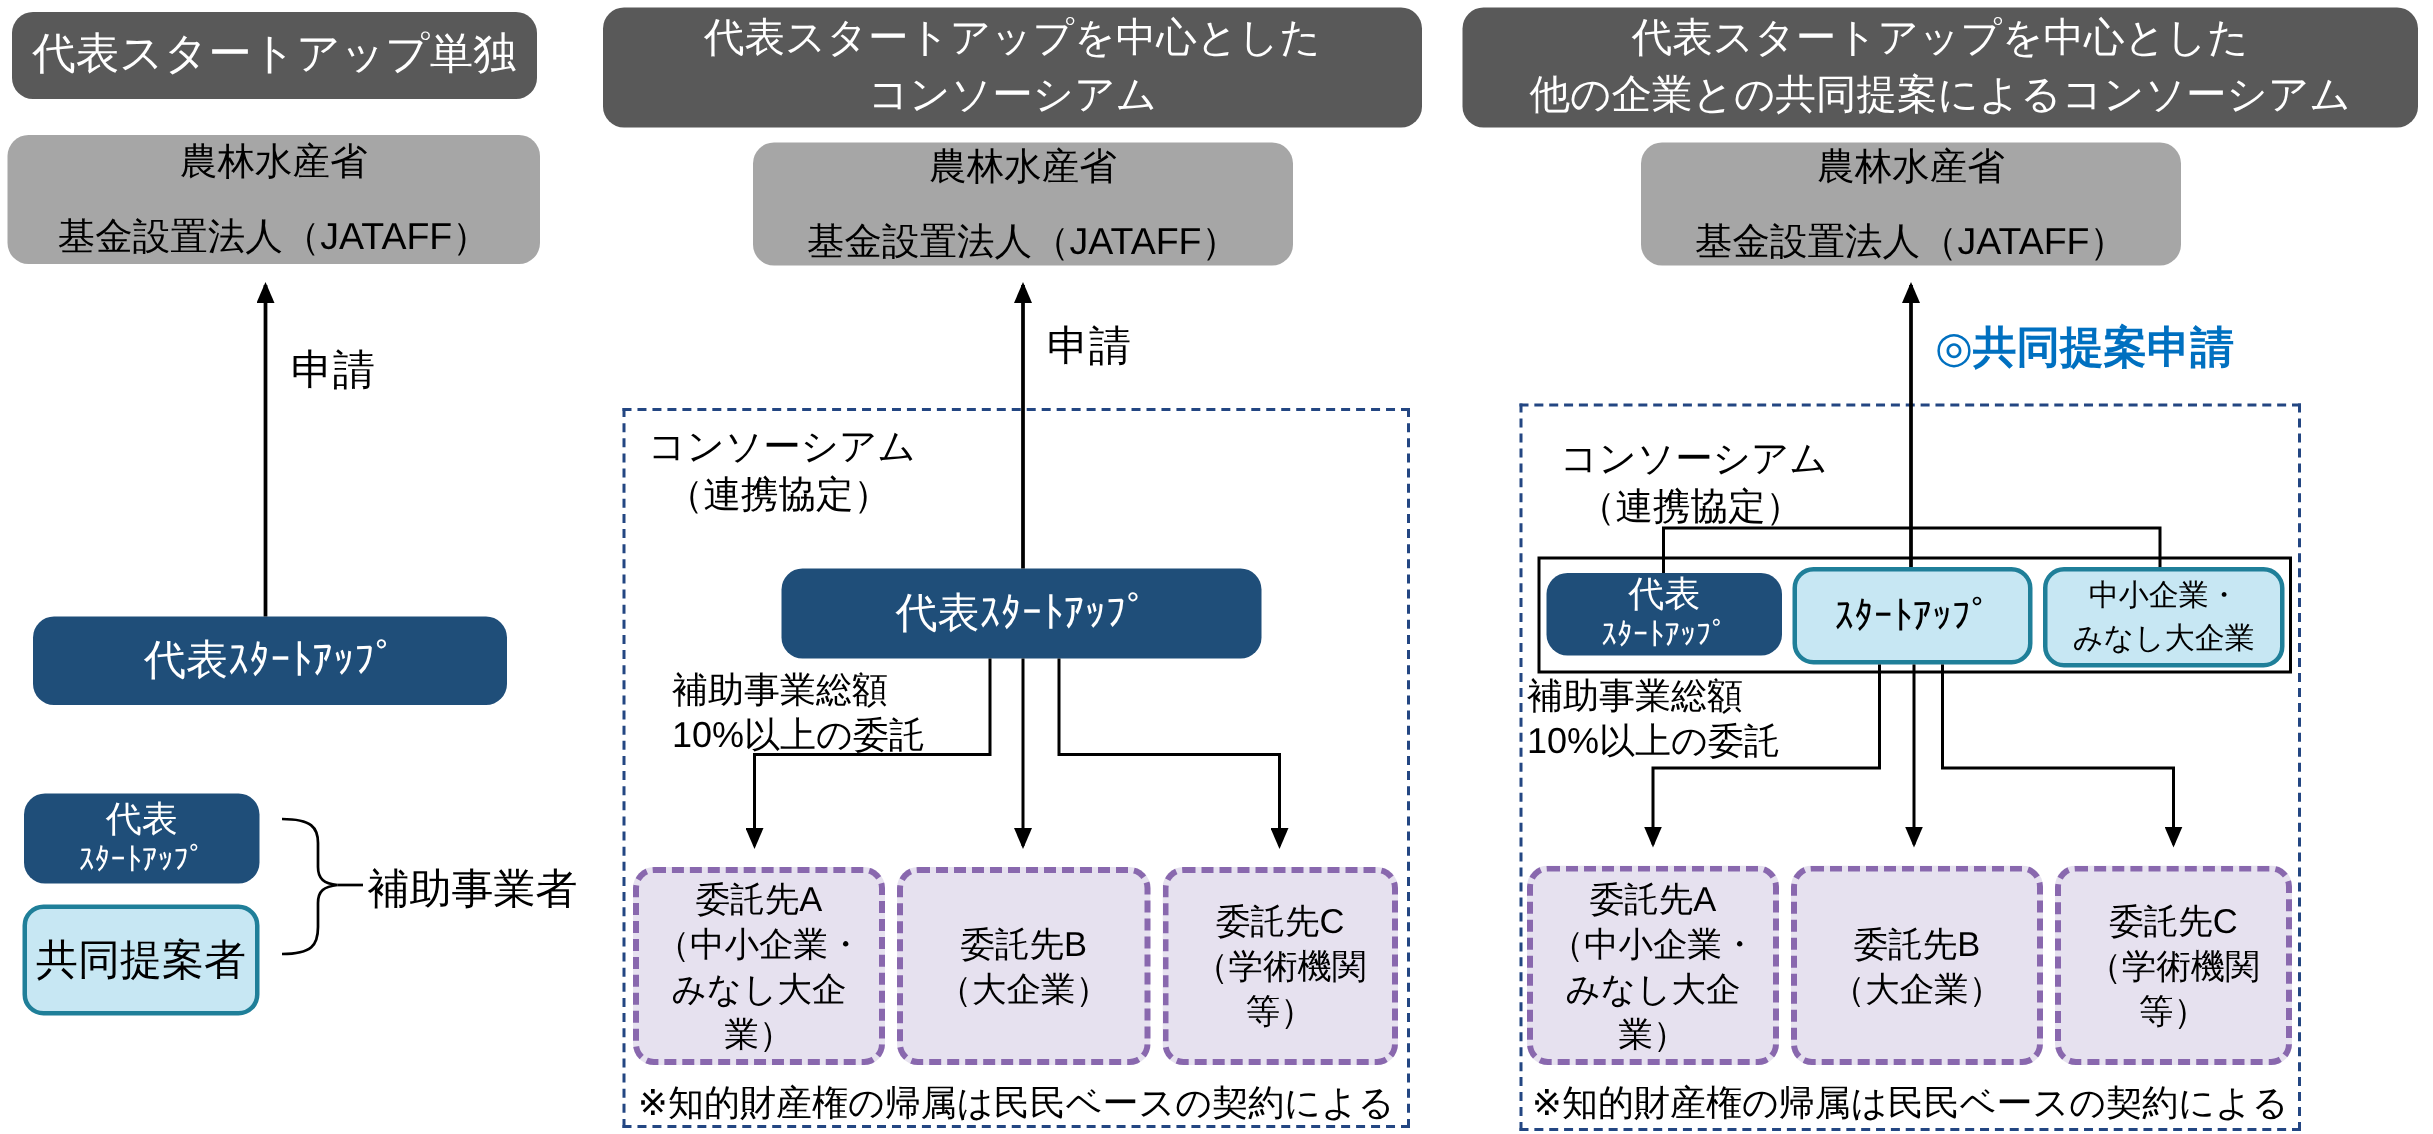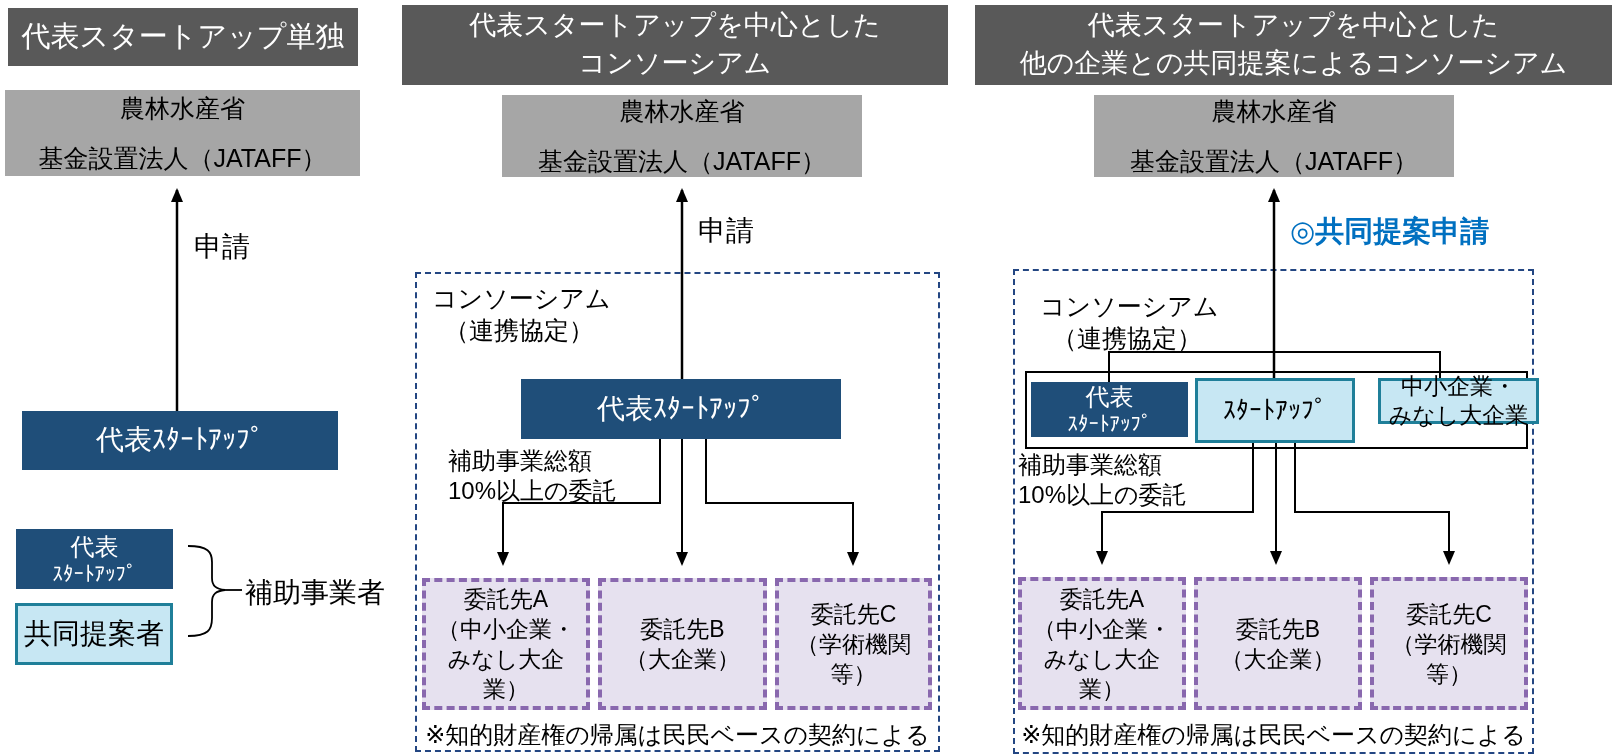--- a/index.html
+++ b/index.html
@@ -2,21 +2,21 @@
 <html><head>
 <meta charset="utf-8">
 <style>
   html,body{margin:0;padding:0;background:#fff;}
   #canvas{
     position:relative;width:1622px;height:756px;background:#fff;overflow:hidden;
     font-family:"Liberation Sans","DejaVu Sans",sans-serif;color:#000;
   }
   .abs{position:absolute;box-sizing:border-box;}
   .box{position:absolute;box-sizing:border-box;display:flex;flex-direction:column;
-       align-items:center;justify-content:center;text-align:center;line-height:1.22;}
+       align-items:center;justify-content:center;text-align:center;line-height:1.22;border-radius:14px;}
   .hdr{background:#595959;color:#fff;}
   .gray{background:#A6A6A6;color:#000;gap:19px;}
   .navy{background:#1F4E79;color:#fff;}
   .blue{background:#C7E7F3;border:3px solid #1F7F99;color:#000;}
   .lav{background:#E6E1EF;border:4px dashed #8968AE;color:#000;}
   .consortium{border:2px dashed #234682;background:transparent;}
   .whitebox{background:#fff;border:2px solid #000;}
   .txt{position:absolute;white-space:nowrap;}
   .ln{display:block;}
   svg.overlay{position:absolute;left:0;top:0;pointer-events:none;}
@@ -38,21 +38,21 @@
   <div class="txt" style="left:194px;top:228px;font-size:28px;">申請</div>
 
   <div class="box navy" style="left:22px;top:411px;width:316px;height:59px;font-size:28px;">
     <span class="ln">代表ｽﾀｰﾄｱｯﾌﾟ</span>
   </div>
 
   <div class="box navy" style="left:16px;top:529px;width:157px;height:60px;">
     <span class="ln" style="font-size:24px;">代表</span>
     <span class="ln" style="font-size:21px;">ｽﾀｰﾄｱｯﾌﾟ</span>
   </div>
-  <div class="box blue" style="left:15px;top:603px;width:158px;height:62px;font-size:28px;">
+  <div class="box blue" style="left:15px;top:603px;width:158px;height:74px;font-size:28px;">
     <span class="ln">共同提案者</span>
   </div>
   <div class="txt" style="left:245px;top:574px;font-size:28px;text-align:right;">補助事業者</div>
 
   <div class="box hdr" style="left:402px;top:5px;width:546px;height:80px;font-size:27px;line-height:1.4;">
     <span class="ln">代表スタートアップを中心とした</span>
     <span class="ln">コンソーシアム</span>
   </div>
 
   <div class="box gray" style="left:502px;top:95px;width:360px;height:82px;font-size:25px;">
@@ -115,21 +115,21 @@
 
   <div class="abs whitebox" style="left:1025px;top:371px;width:503px;height:78px;"></div>
 
   <div class="box navy" style="left:1031px;top:382px;width:157px;height:55px;">
     <span class="ln" style="font-size:24px;">代表</span>
     <span class="ln" style="font-size:21px;">ｽﾀｰﾄｱｯﾌﾟ</span>
   </div>
   <div class="box blue" style="left:1195px;top:378px;width:160px;height:65px;font-size:26px;">
     <span class="ln">ｽﾀｰﾄｱｯﾌﾟ</span>
   </div>
-  <div class="box blue" style="left:1362px;top:378px;width:161px;height:46px;font-size:23px;line-height:29px;margin-left:16px;">
+  <div class="box blue" style="left:1362px;top:378px;width:161px;height:67px;font-size:20px;line-height:29px;">
     <span class="ln">中小企業・</span>
     <span class="ln">みなし大企業</span>
   </div>
 
   <div class="txt" style="left:1018px;top:450px;font-size:24px;line-height:30px;">
     <span class="ln">補助事業総額</span>
     <span class="ln">10%以上の委託</span>
   </div>
 
   <div class="box lav" style="left:1018px;top:577px;width:168px;height:133px;font-size:23px;line-height:30px;">

